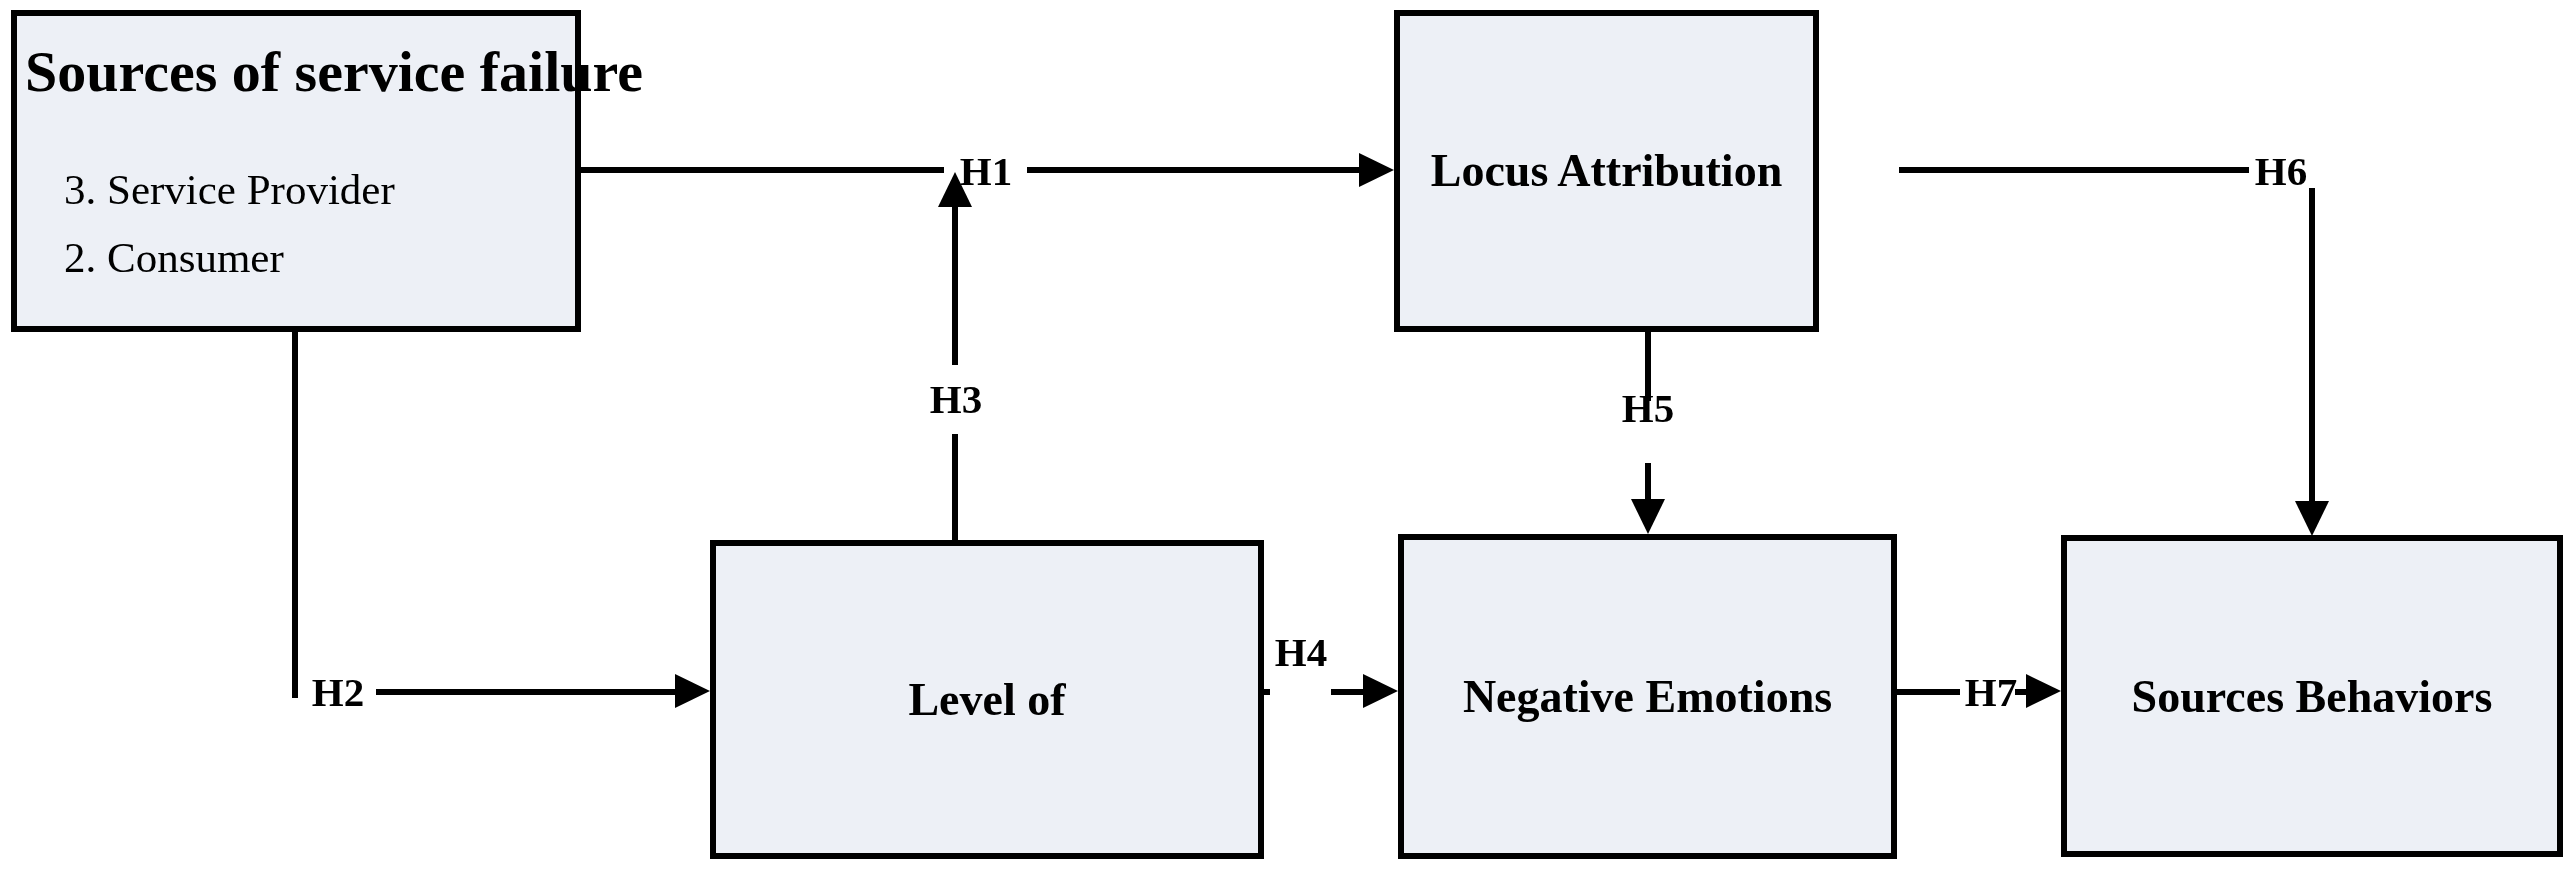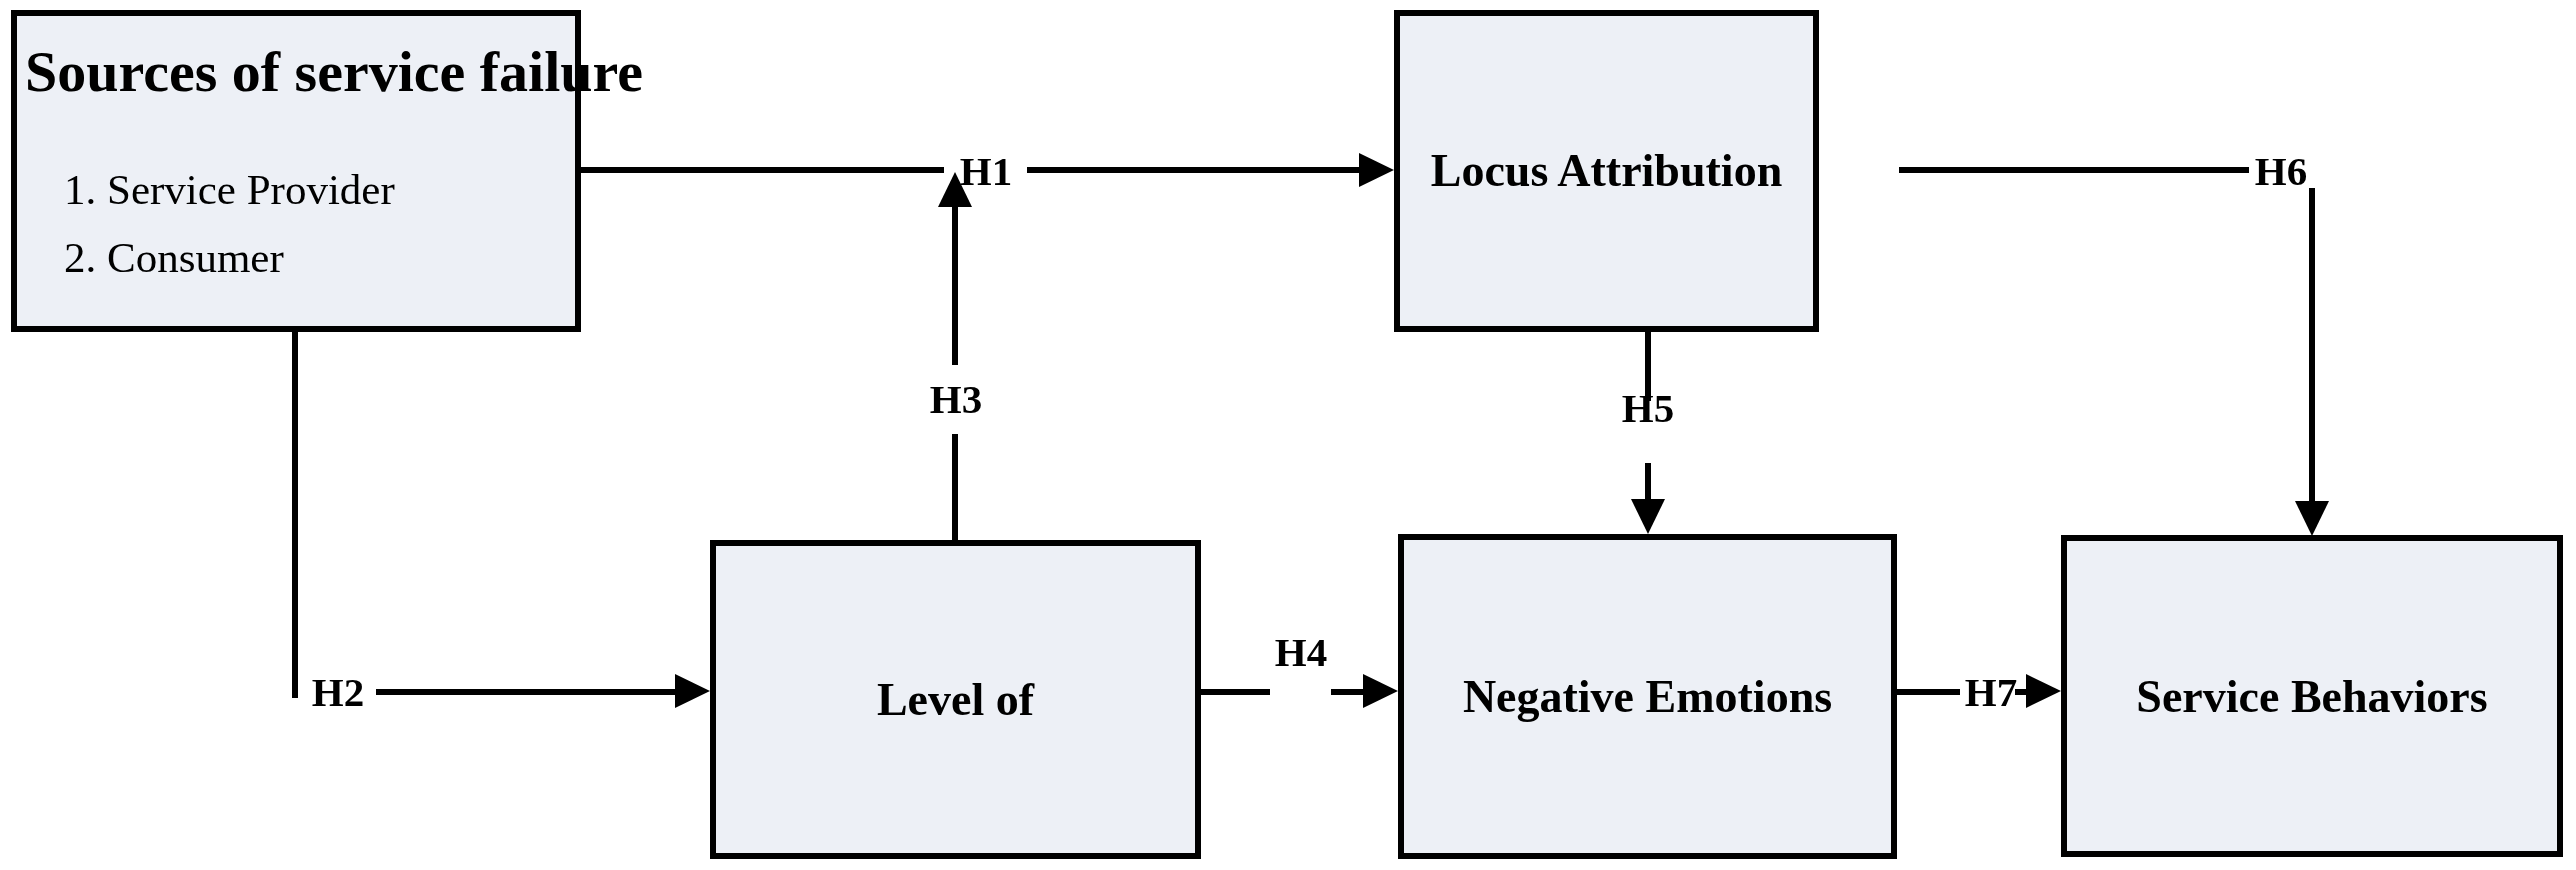--- a/index.html
+++ b/index.html
@@ -55,36 +55,36 @@
   <div class="vline" style="left:2309px;top:188px;height:313px;"></div>
   <div class="arr down" style="left:2295px;top:501px;"></div>
 
   <div class="hline" style="left:1897px;top:689px;width:63px;"></div>
   <span class="hlab" style="left:1991px;top:692px;">H7</span>
   <div class="hline" style="left:2015px;top:689px;width:16px;"></div>
   <div class="arr right" style="left:2026px;top:674px;"></div>
 
   <div class="box" style="left:11px;top:9.5px;width:570px;height:322px;">
     <div class="src-title">Sources of service failure</div>
-    <div class="src-item" style="top:152px;">1. Service Provider</div>
+    <div class="src-item" style="top:152px;">3. Service Provider</div>
     <div class="src-item" style="top:220px;">2. Consumer</div>
   </div>
 
   <div class="box center" style="left:1394px;top:9.5px;width:425px;height:322px;">
     <span class="box-label">Locus Attribution</span>
   </div>
 
-  <div class="box center" style="left:710px;top:540px;width:491px;height:319px;">
+  <div class="box center" style="left:710px;top:540px;width:554px;height:319px;">
     <span class="box-label">
       <span>Level of</span><br>
     </span>
   </div>
 
   <div class="box center" style="left:1398px;top:534px;width:499px;height:325px;">
     <span class="box-label">Negative Emotions</span>
   </div>
 
   <div class="box center" style="left:2061px;top:535px;width:502px;height:322px;">
-    <span class="box-label">Service Behaviors</span>
+    <span class="box-label">Sources Behaviors</span>
   </div>
 
 </div>
 
 
 </body></html>

